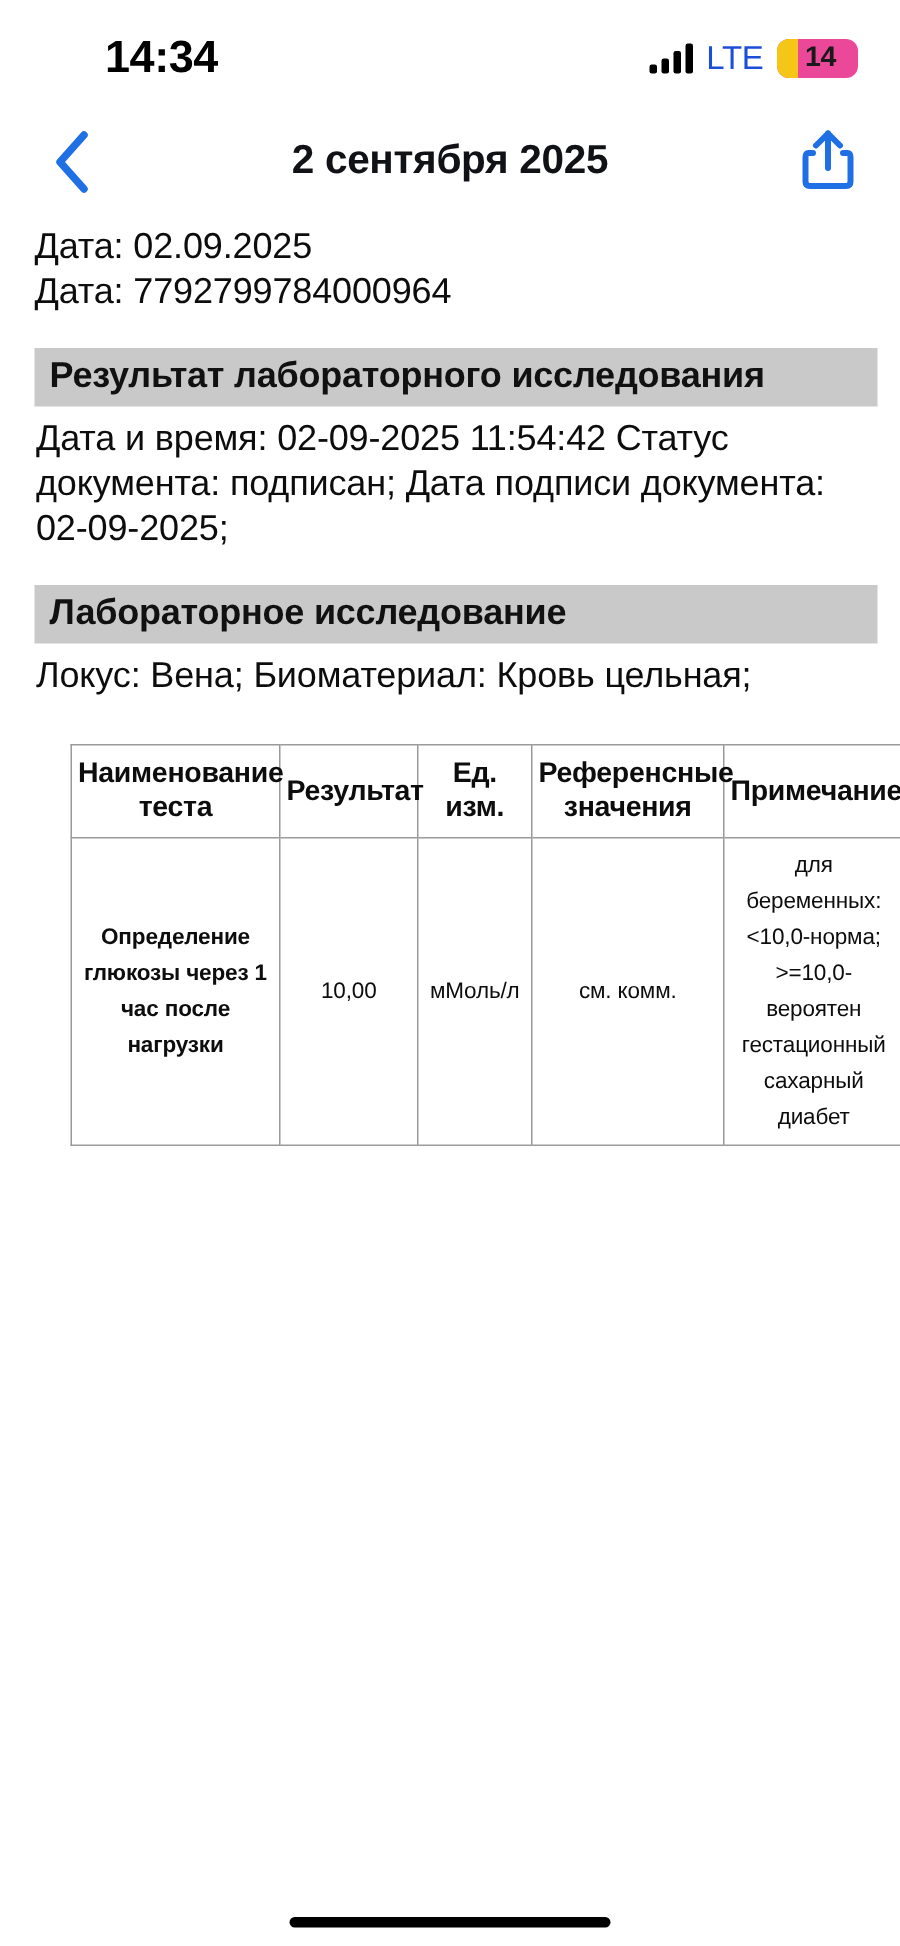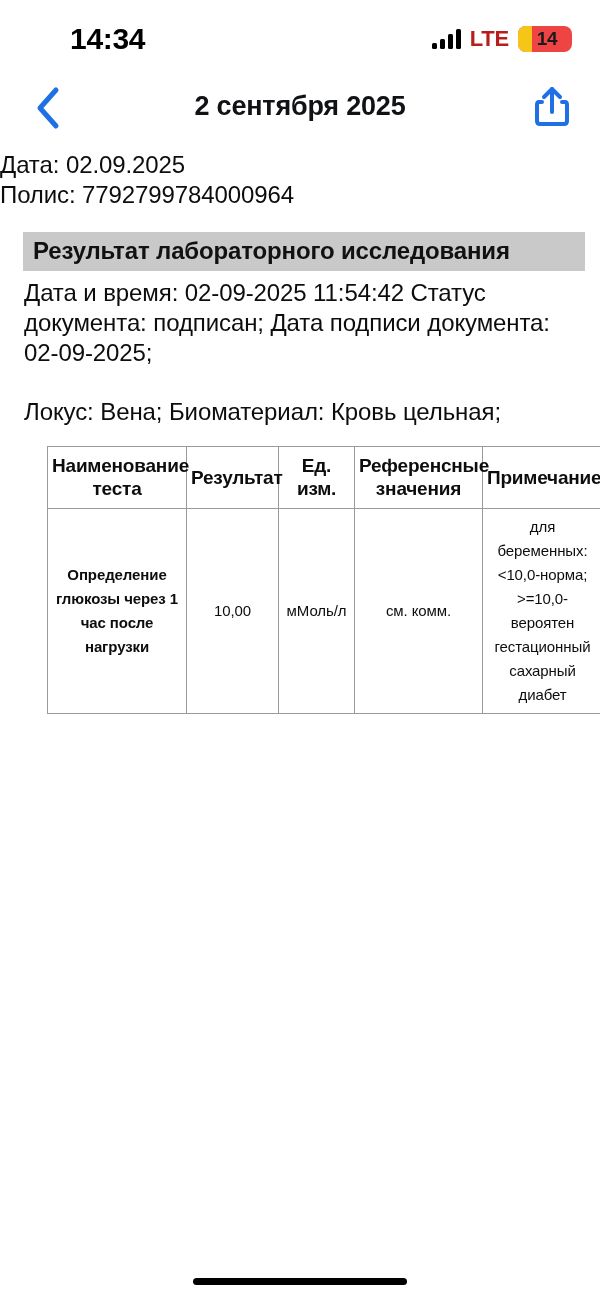--- a/index.html
+++ b/index.html
@@ -53,30 +53,30 @@
     width: 5px;
     background: #000;
     border-radius: 1.5px;
   }
   .signal-bars i:nth-child(1) { height: 6px; }
   .signal-bars i:nth-child(2) { height: 10px; }
   .signal-bars i:nth-child(3) { height: 15px; }
   .signal-bars i:nth-child(4) { height: 20px; }
   .carrier-label {
     font-size: 22px;
-    font-weight: 700;
-    color: #b91c1c;
+    font-weight: 400;
+    color: #1d4ed8;
     letter-spacing: -0.2px;
   }
   .battery {
     position: relative;
     width: 54px;
     height: 26px;
     border-radius: 8px;
-    background: #ef4444;
+    background: #ec4899;
     overflow: hidden;
     display: flex;
     align-items: center;
   }
   .battery .fill {
     position: absolute;
     left: 0; top: 0; bottom: 0;
     width: 14px;
     background: #f5c518;
   }
@@ -132,20 +132,21 @@
   }
 
   
   .doc {
     position: absolute;
     top: 150px;
     left: 0;
     width: 600px;
   }
   .meta-line {
+    padding-left: 23px;
     font-size: 24px;
     line-height: 30px;
     color: #0d0d0d;
     letter-spacing: -0.1px;
   }
   .section-head {
     margin: 0 15px 0 23px;
     background: #c9c9c9;
     font-size: 24px;
     font-weight: bold;
@@ -157,21 +158,21 @@
   .para {
     padding: 7px 24px 0 24px;
     font-size: 24px;
     line-height: 30px;
     color: #0d0d0d;
     letter-spacing: -0.1px;
   }
 
   
   .table-wrap {
-    margin: 19px 0 0 23px;
+    margin: 30px 0 0 23px;
     width: 555px;
     padding-left: 24px;
   }
   table.lab {
     border-collapse: collapse;
     width: 555px;
     table-layout: fixed;
   }
   table.lab th, table.lab td {
     border: 1.5px solid #9a9a9a;
@@ -256,29 +257,30 @@
         <path d="M18 4 L18 27" fill="none" stroke="#1f6fe5" stroke-width="4" stroke-linecap="round"></path>
         <polyline points="10,12 18,4 26,12" fill="none" stroke="#1f6fe5" stroke-width="4" stroke-linecap="round" stroke-linejoin="round"></polyline>
         <path d="M8 17 L5 17 Q3 17 3 20 L3 36 Q3 39 6 39 L30 39 Q33 39 33 36 L33 20 Q33 17 31 17 L28 17" fill="none" stroke="#1f6fe5" stroke-width="4" stroke-linecap="round" stroke-linejoin="round"></path>
       </svg>
     </div>
   </div>
 
   <div class="doc">
 
     <div class="meta-line">Дата: 02.09.2025</div>
-    <div class="meta-line">Полис: 7792799784000964</div>
+    <div class="meta-line">Дата: 7792799784000964</div>
 
     <div class="section-spacer-top"></div>
 
     <div class="section-head">Результат лабораторного исследования</div>
     <div class="para"> Дата и время: 02-09-2025 11:54:42   Статус документа: подписан;  Дата подписи документа: 02-09-2025;</div>
 
     <div class="section-spacer-top"></div>
 
+    <div class="section-head">Лабораторное исследование</div>
     <div class="para"> Локус: Вена;  Биоматериал: Кровь цельная;</div>
 
     <div class="table-wrap">
       <table class="lab">
         <colgroup>
           <col class="col-name">
             <col class="col-result">
             <col class="col-unit">
           <col class="col-ref">
             <col class="col-note">

